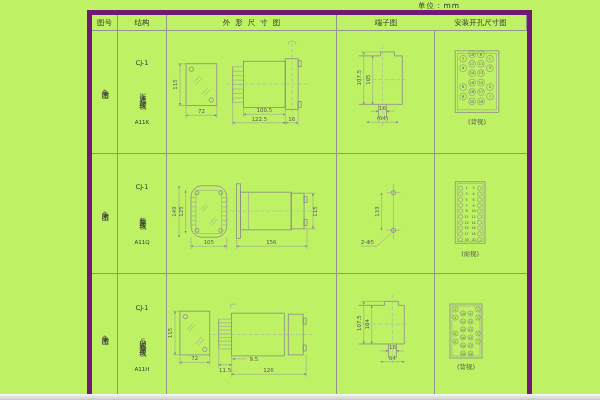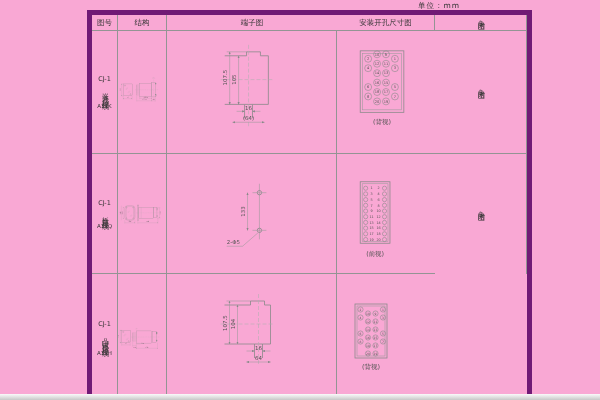--- a/index.html
+++ b/index.html
@@ -1,27 +1,27 @@
 <!DOCTYPE html>
 <html><head>
 <meta charset="utf-8">
 <style>
   html,body{margin:0;padding:0;}
   body{width:600px;height:400px;background:#ffffff;font-family:"DejaVu Sans",sans-serif;position:relative;overflow:hidden;}
-  .page{position:absolute;inset:0;background:#f9a8d4;}
+  .page{position:absolute;inset:0;background:#bef264;}
   .unit{position:absolute;top:1px;left:418px;font-size:7.5px;color:#333;letter-spacing:1px;}
   .tbl{position:absolute;left:87px;top:10px;width:435px;height:387px;border:5px solid #701a75;display:grid;
        grid-template-columns:26px 49px 170px 98px 92px;grid-template-rows:16px 123px 120px 128px;box-sizing:content-box;}
   .c{border-right:1px solid #949494;border-bottom:1px solid #949494;position:relative;display:flex;align-items:center;justify-content:center;overflow:hidden;}
   .c.lastcol{border-right:none;}
   .c.lastrow{border-bottom:none;}
   .hd{font-size:7.5px;color:#333;white-space:nowrap;}
   .hd-sp{letter-spacing:5px;text-indent:5px;}
   .vtext{writing-mode:vertical-lr;text-orientation:upright;letter-spacing:2px;font-size:7px;color:#333;line-height:1;}
-  .structcell{flex-direction:column;gap:4px;}
+  .structcell{flex-direction:column;gap:20px;}
   .model{font-size:5.5px;color:#333;}
   .cjtop{font-size:6.5px;color:#333;}
   svg{display:block;width:100%;height:100%;}
   svg text{font-family:"DejaVu Sans",sans-serif;fill:#555;}
   .ln{stroke:#8a8a8a;stroke-width:0.8;fill:none;}
   .thin{stroke:#9a9a9a;stroke-width:0.55;fill:none;}
   .dash{stroke:#b0b0b0;stroke-width:0.55;fill:none;stroke-dasharray:4 2;}
   .dimt{font-size:5.5px;}
   .cap{font-size:6.5px;}
   .strip{position:absolute;bottom:0;left:0;right:0;height:6px;background:linear-gradient(#fafafa,#c8c8c8);}
@@ -32,20 +32,23 @@
 <div class="page">
   <div class="unit">单位：mm</div>
 
   <div class="tbl">
 
     <div class="c">
         <span class="hd">图号</span>
       </div>
     <div class="c">
         <span class="hd">结构</span>
+      </div>
+    <div class="c">
+        <span class="hd hd-sp">外形尺寸图</span>
       </div>
     <div class="c lastcol">
         <span class="hd">端子图</span>
       </div>
     <div class="c">
         <span class="hd">安装开孔尺寸图</span>
       </div>
 
     <div class="c">
         <span class="vtext">附图3</span>

